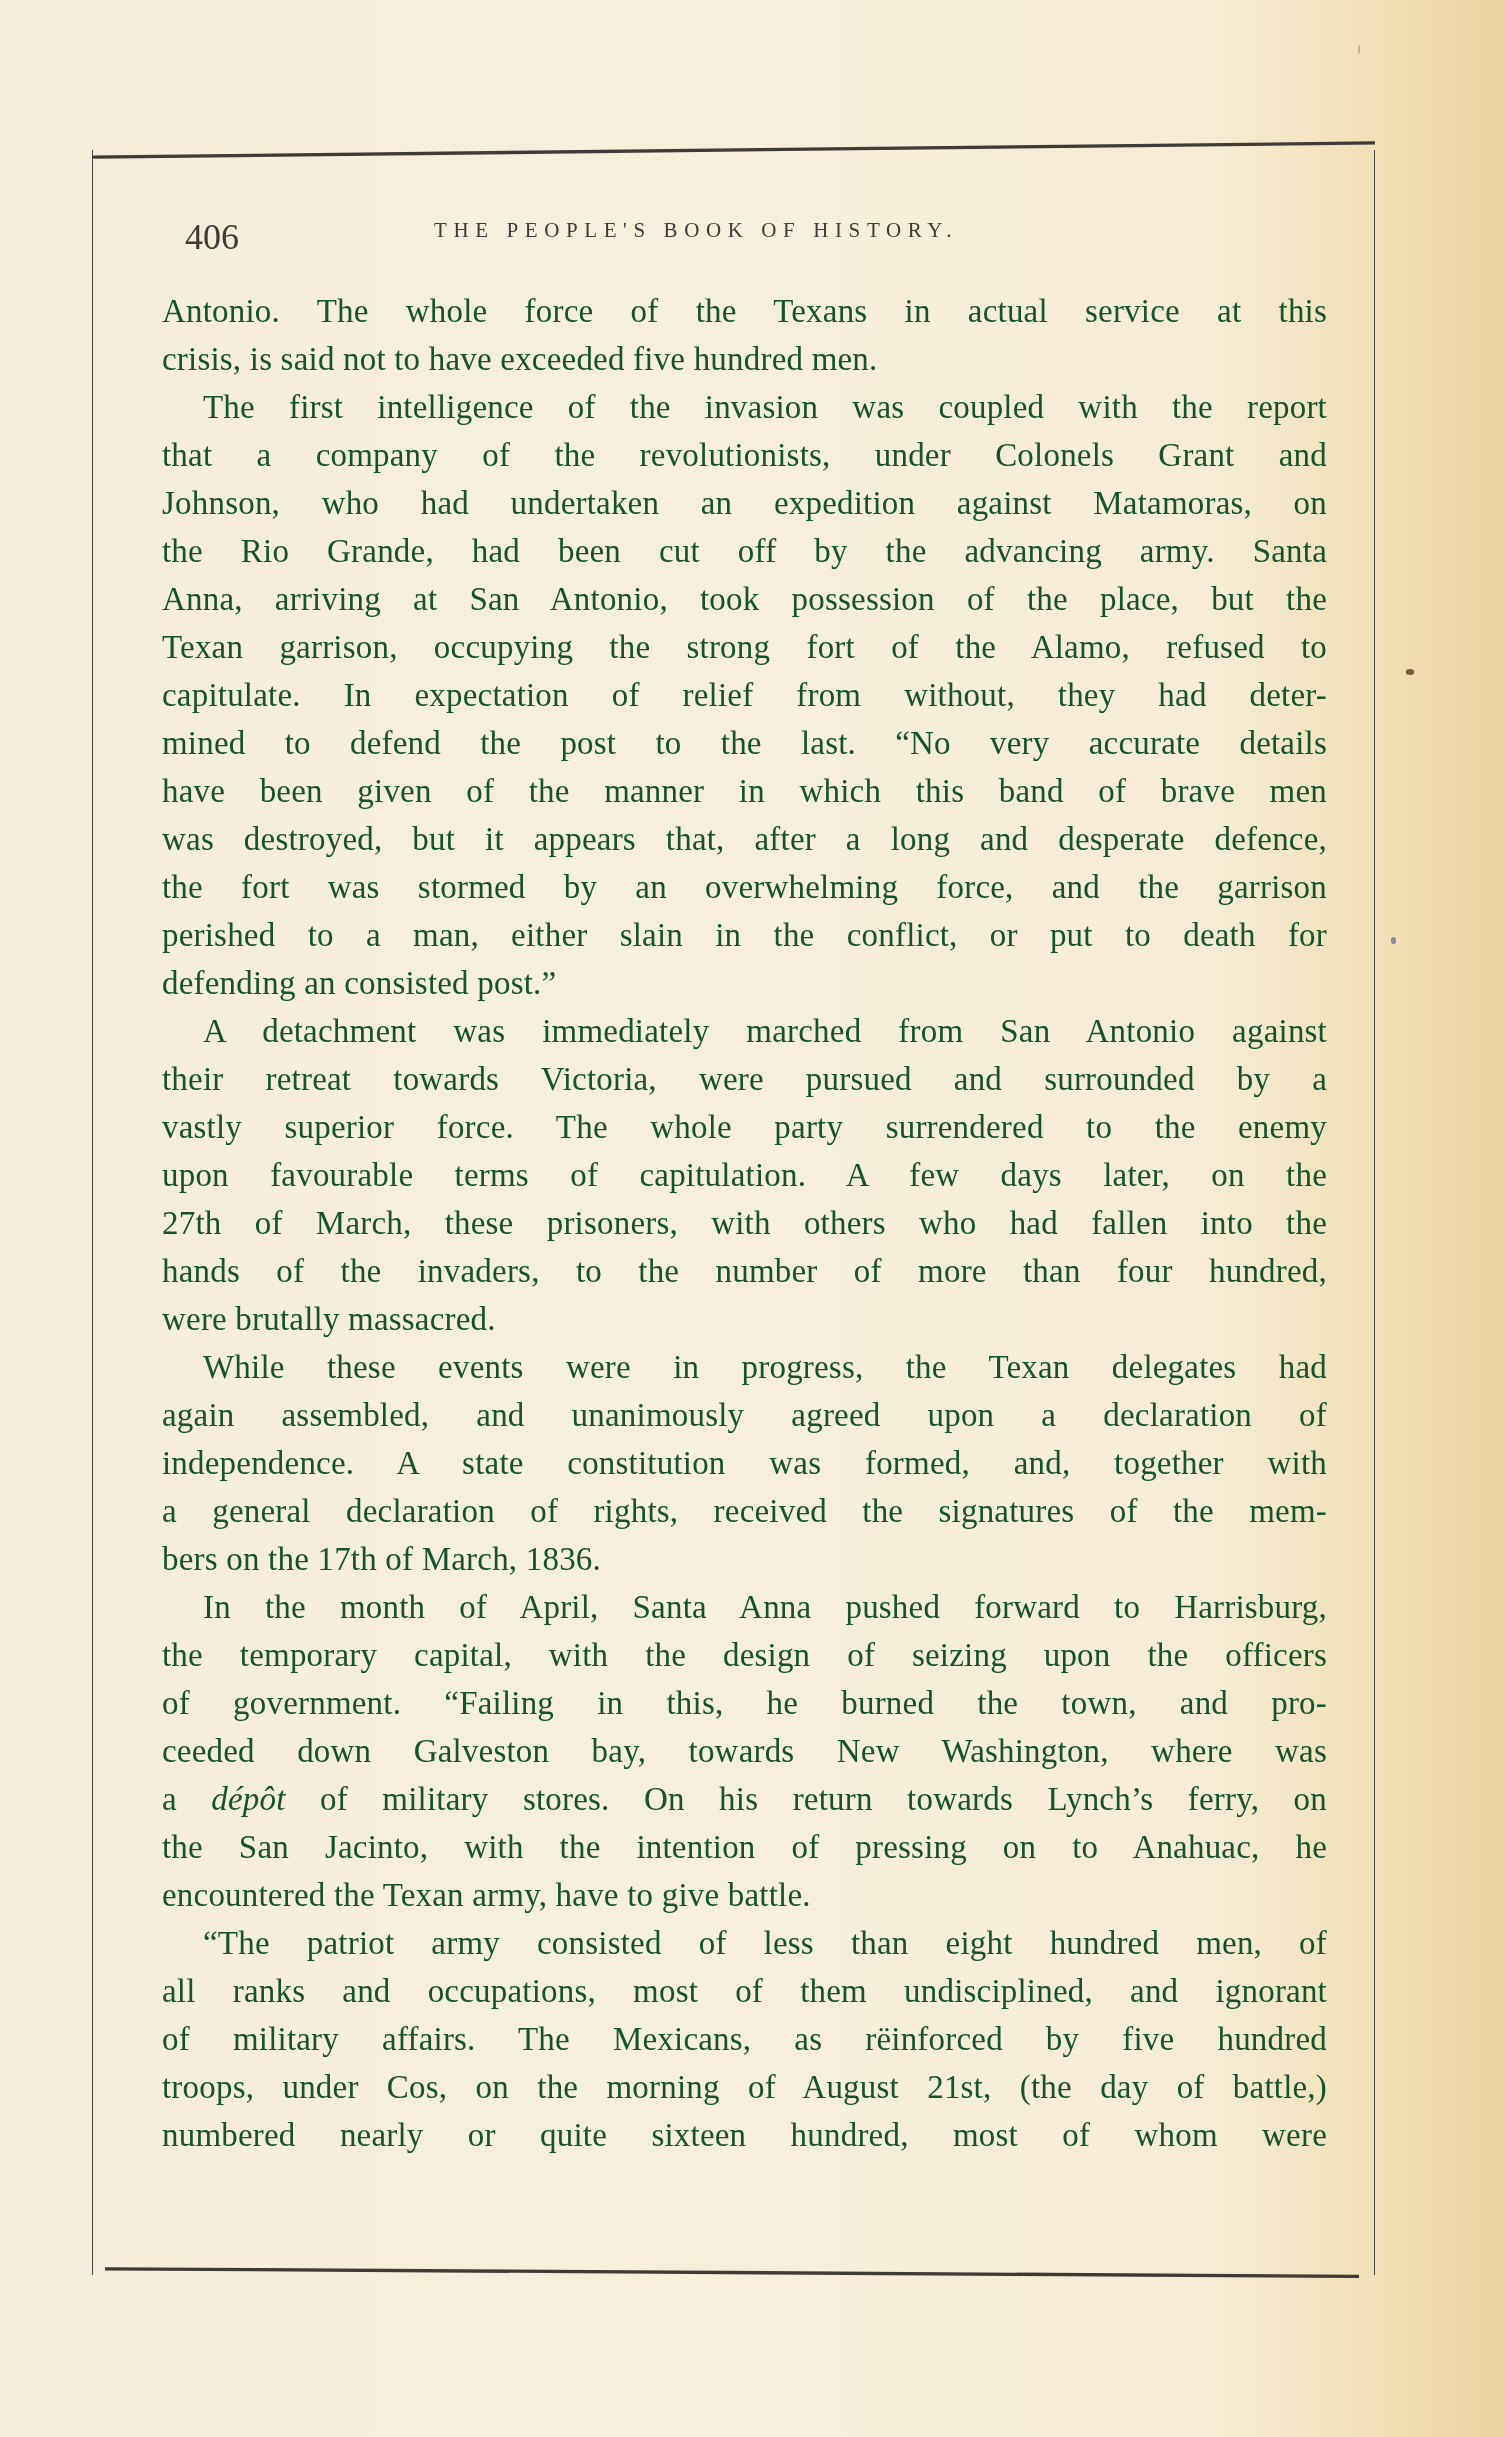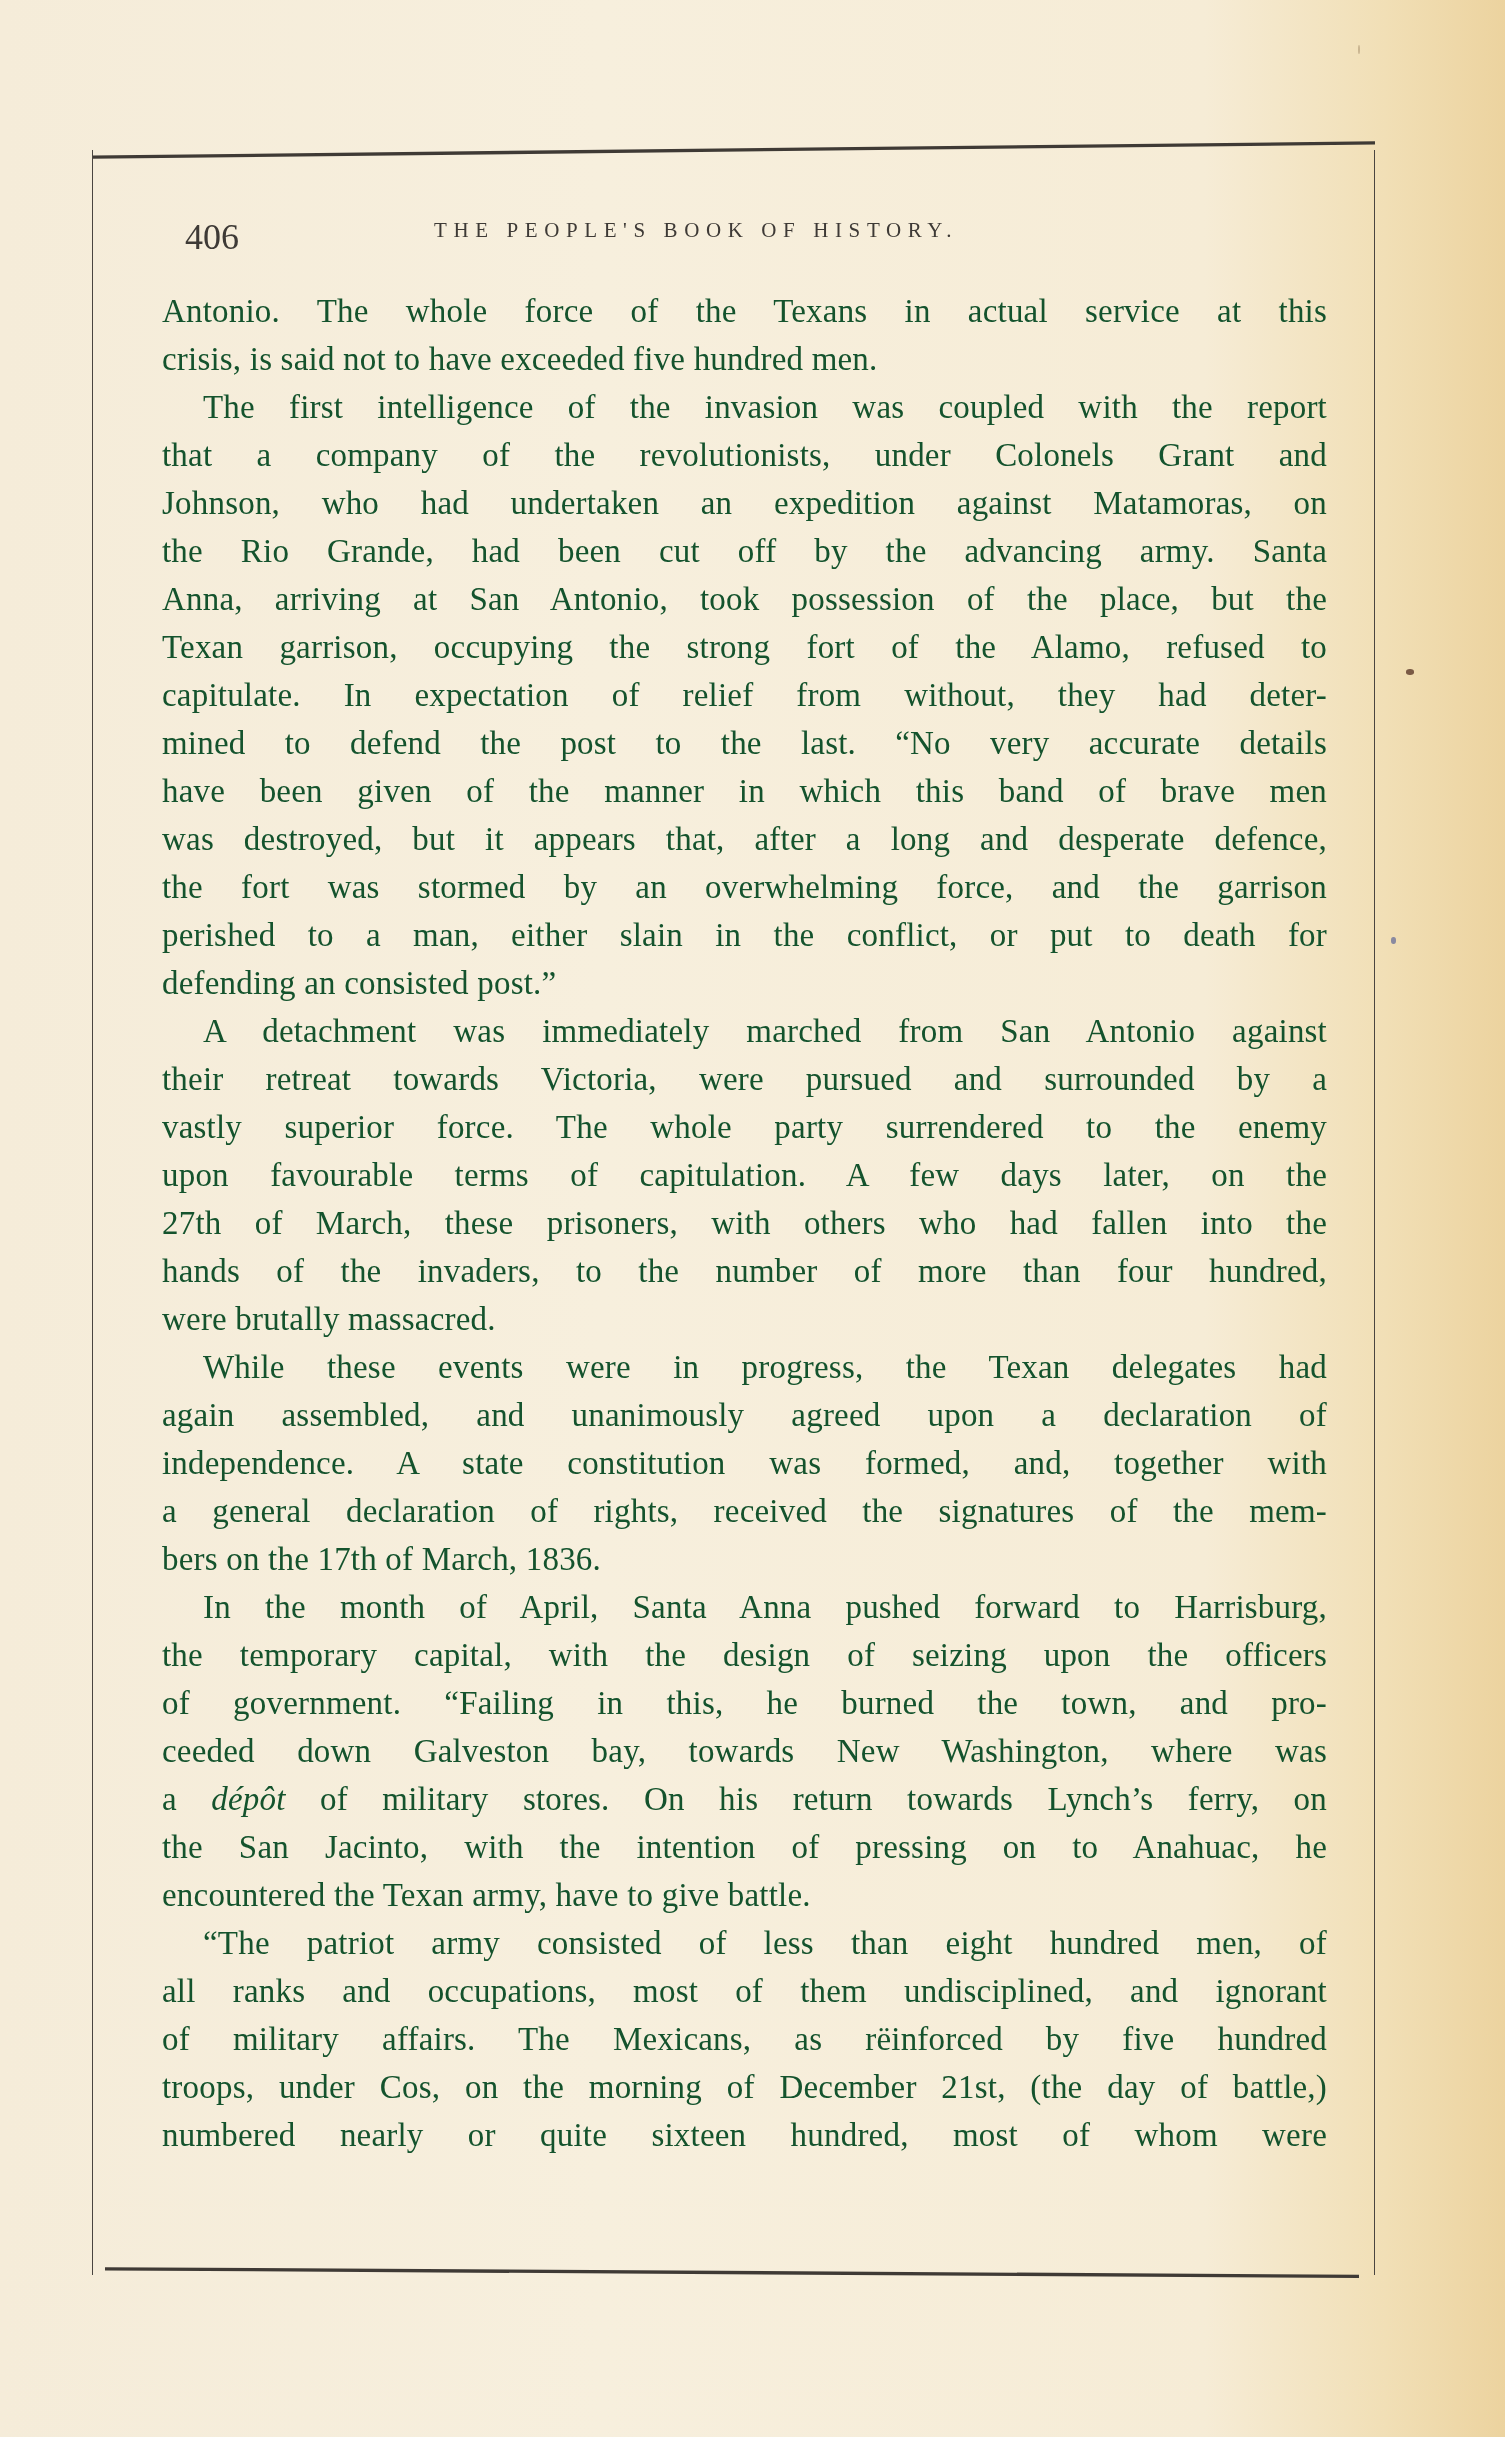--- a/index.html
+++ b/index.html
@@ -91,20 +91,20 @@
     <div class="line indent">In the month of April, Santa Anna pushed forward to Harrisburg,</div>
     <div class="line">the temporary capital, with the design of seizing upon the officers</div>
     <div class="line">of government.  “Failing in this, he burned the town, and pro-</div>
     <div class="line">ceeded down Galveston bay, towards New Washington, where was</div>
     <div class="line"><span>a </span><i>dépôt</i><span> of military stores.  On his return towards Lynch’s ferry, on</span></div>
     <div class="line">the San Jacinto, with the intention of pressing on to Anahuac, he</div>
     <div class="line last">encountered the Texan army, have to give battle.</div>
     <div class="line indent">“The patriot army consisted of less than eight hundred men, of</div>
     <div class="line">all ranks and occupations, most of them undisciplined, and ignorant</div>
     <div class="line">of military affairs.  The Mexicans, as rëinforced by five hundred</div>
-    <div class="line">troops, under Cos, on the morning of December 21st, (the day of battle,)</div>
+    <div class="line">troops, under Cos, on the morning of August 21st, (the day of battle,)</div>
     <div class="line">numbered nearly or quite sixteen hundred, most of whom were</div>
   </div>
 
 <div class="speck" style="left:1406px;top:669px;width:7.5px;height:5.6px;background:#7a5a45;"></div>
 <div class="speck" style="left:1391px;top:937px;width:4.7px;height:6.6px;background:#8a8aa0;"></div>
 <div class="speck" style="left:1358px;top:45px;width:1.9px;height:9.4px;background:#c9b490;"></div>
 
 
 </body></html>

